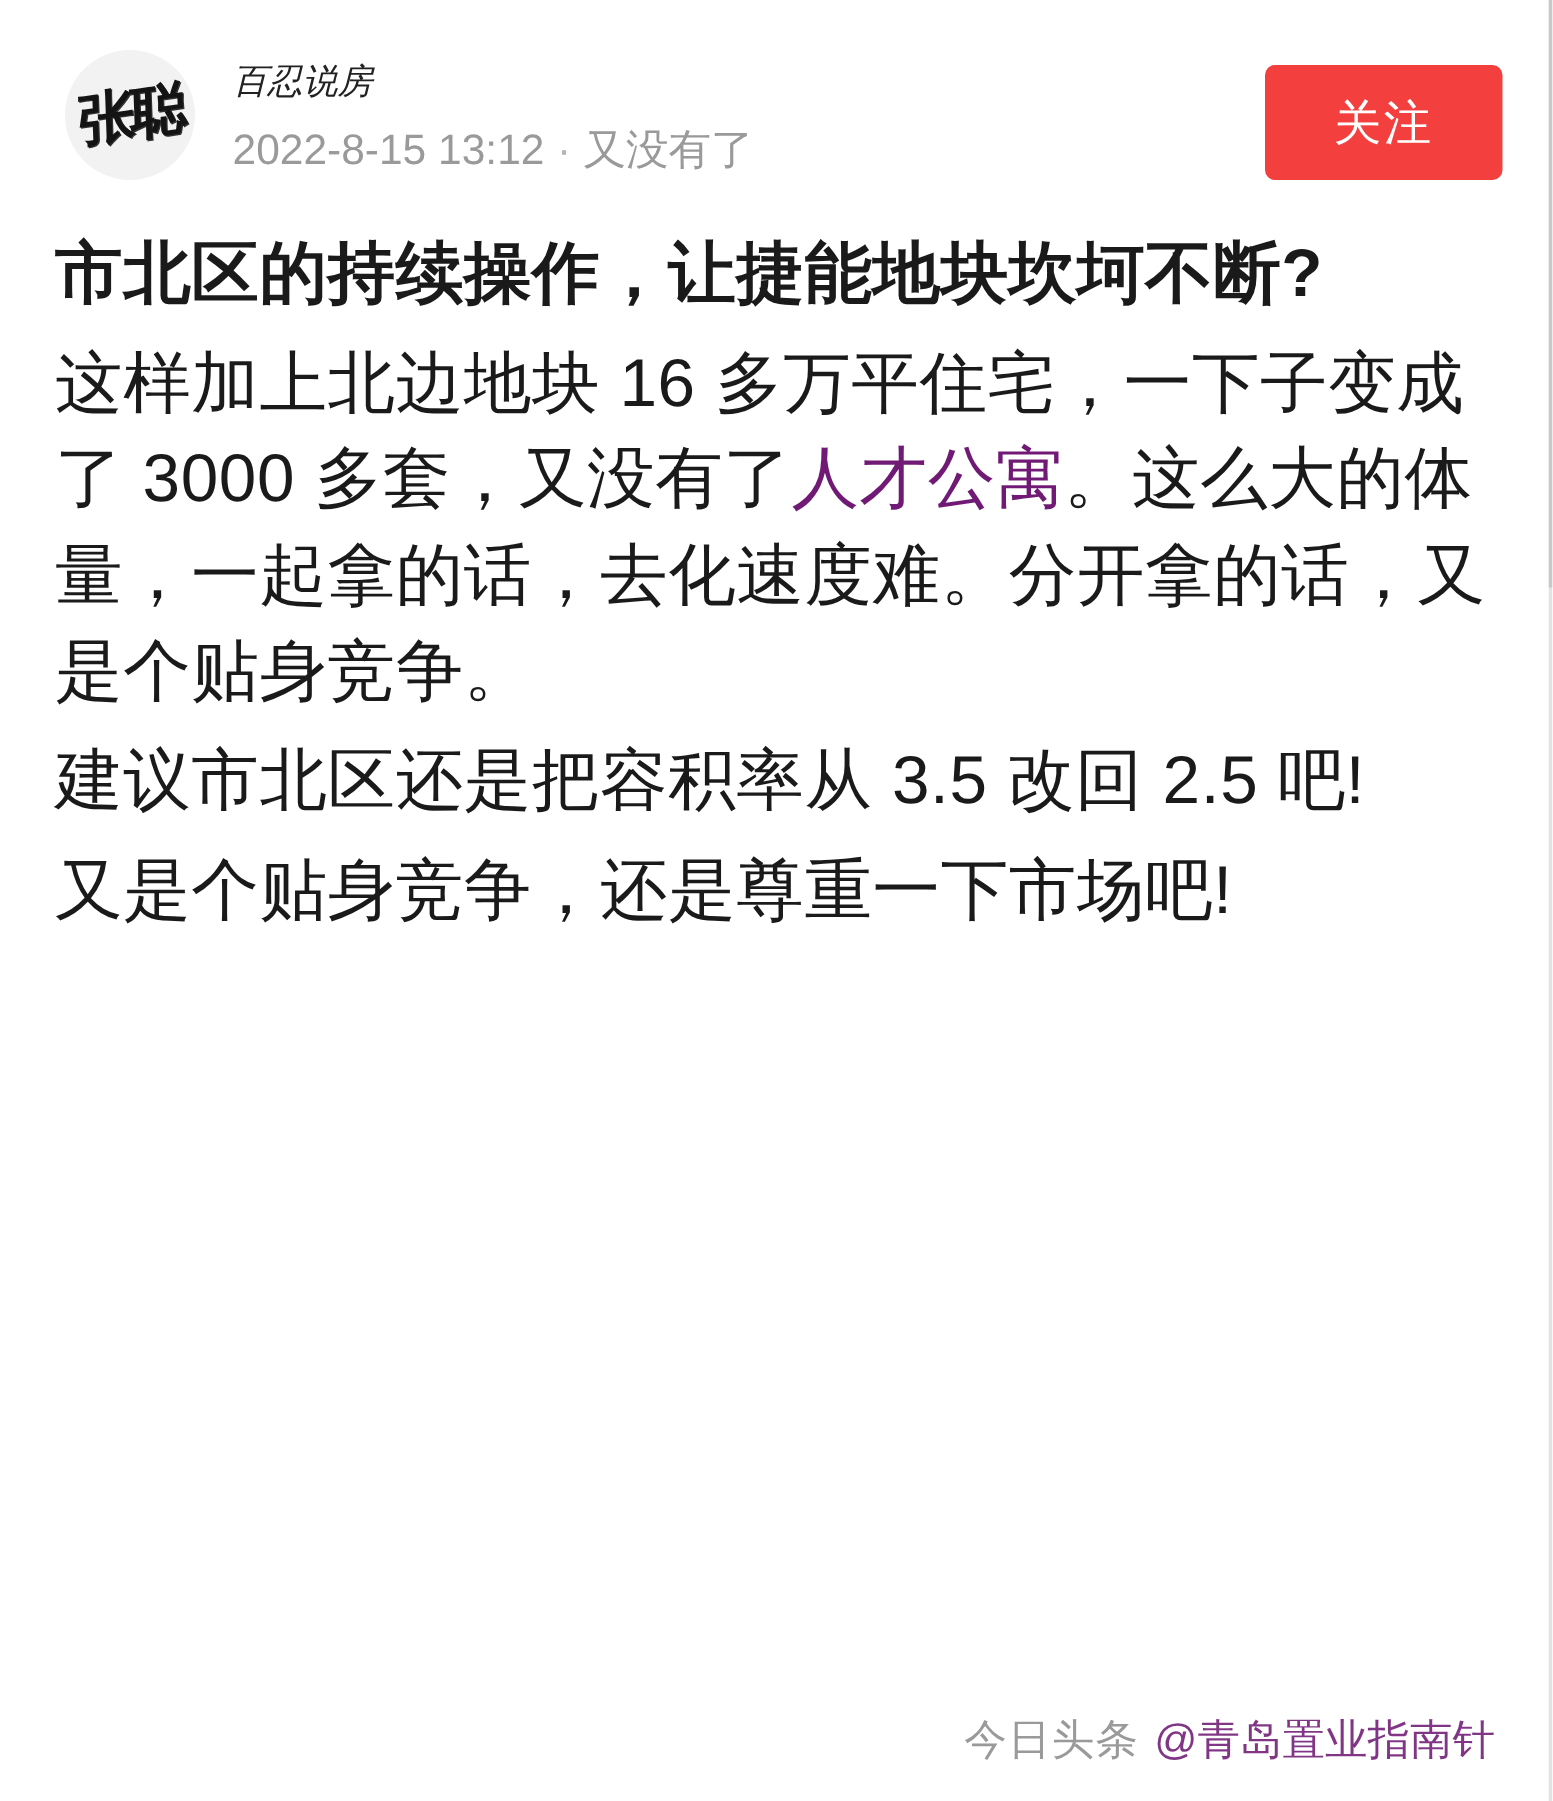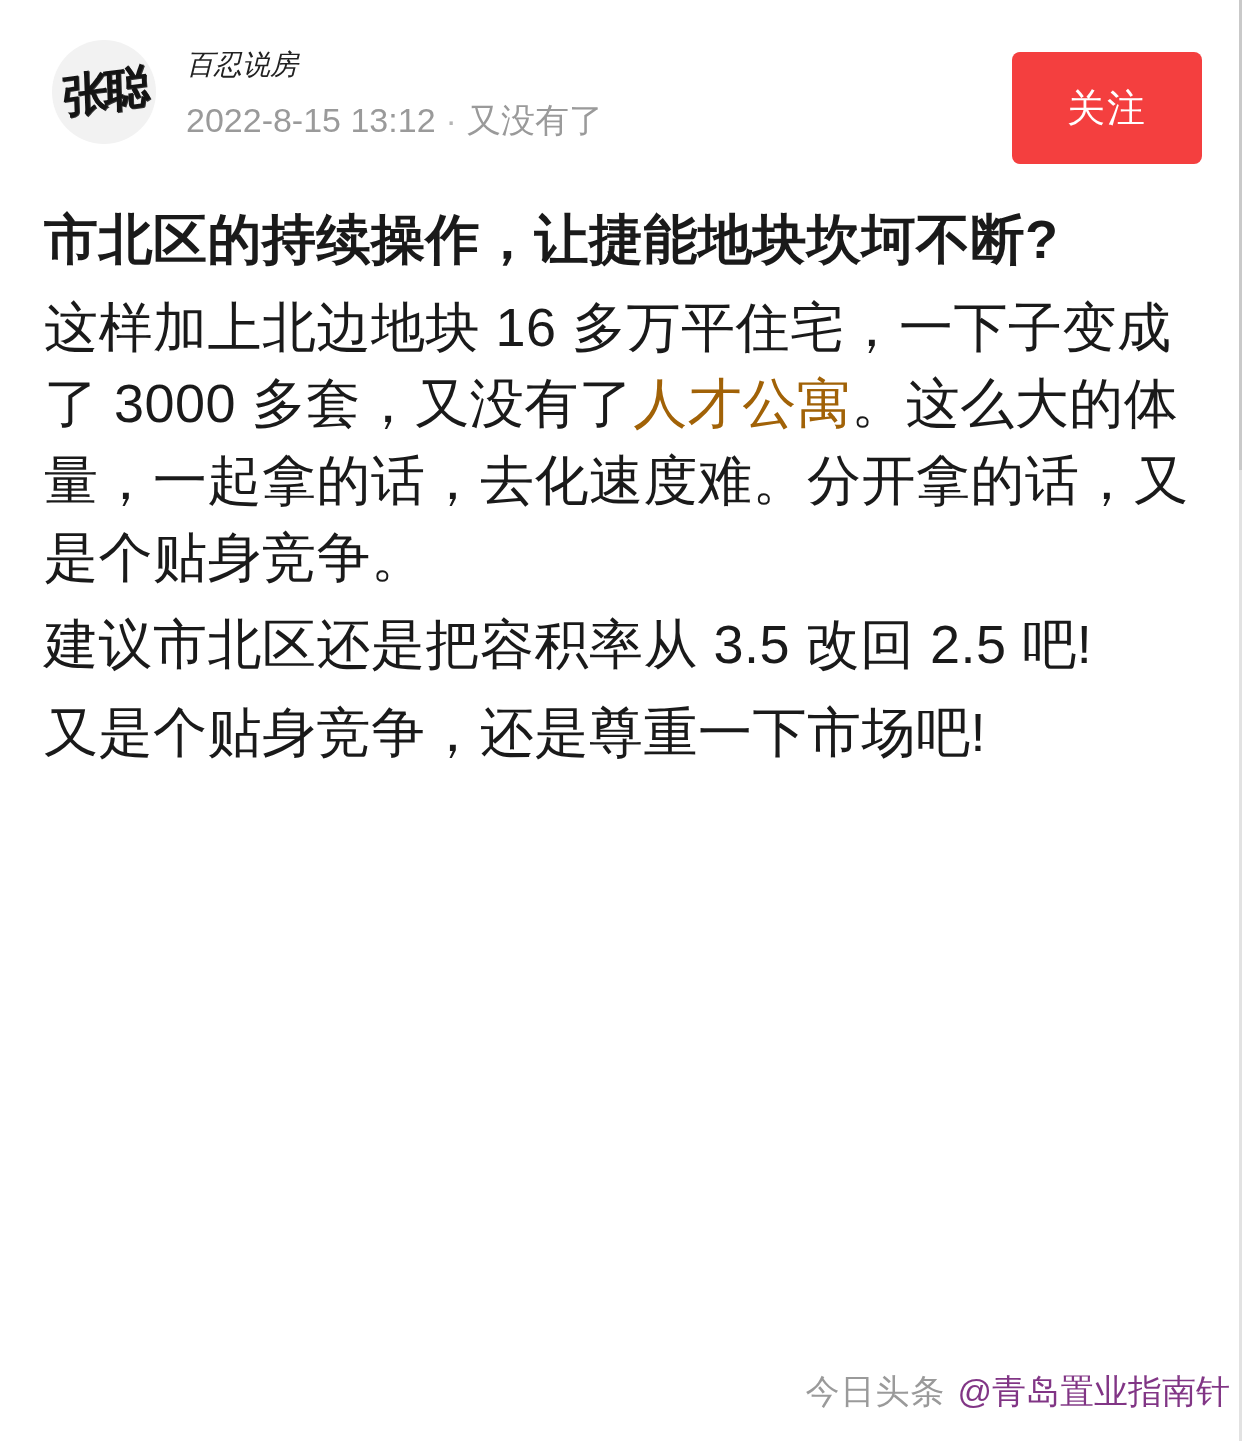--- a/index.html
+++ b/index.html
@@ -91,21 +91,21 @@
     white-space: nowrap;
   }
   .subline .dot {
     margin: 0 10px;
     color: #b5b5b5;
   }
   .follow-btn {
     flex: 0 0 auto;
     margin-top: 12px;
     width: 190px;
-    height: 112px;
+    height: 92px;
     background: #f43f3f;
     color: #ffffff;
     border: none;
     border-radius: 8px;
     font-size: 38px;
     font-family: "Liberation Sans", "DejaVu Sans", sans-serif;
     letter-spacing: 2px;
     cursor: pointer;
     display: flex;
     align-items: center;
@@ -122,27 +122,27 @@
     line-height: 1.42;
     color: #1a1a1a;
     margin: 11px 0 4px 0;
     letter-spacing: 0.5px;
     font-family: "Liberation Sans", "DejaVu Sans", sans-serif;
   }
   .para.first {
     font-weight: bold;
   }
   .link {
-    color: #a16207;
+    color: #701a75;
   }
 
   
   .watermark {
     position: absolute;
-    right: 12px;
+    right: 46px;
     bottom: 26px;
     display: flex;
     align-items: flex-end;
     gap: 12px;
     opacity: 0.88;
     margin-top: 42px;
   }
   .wm-logo {
     font-size: 34px;
     color: #8d8d8d;

